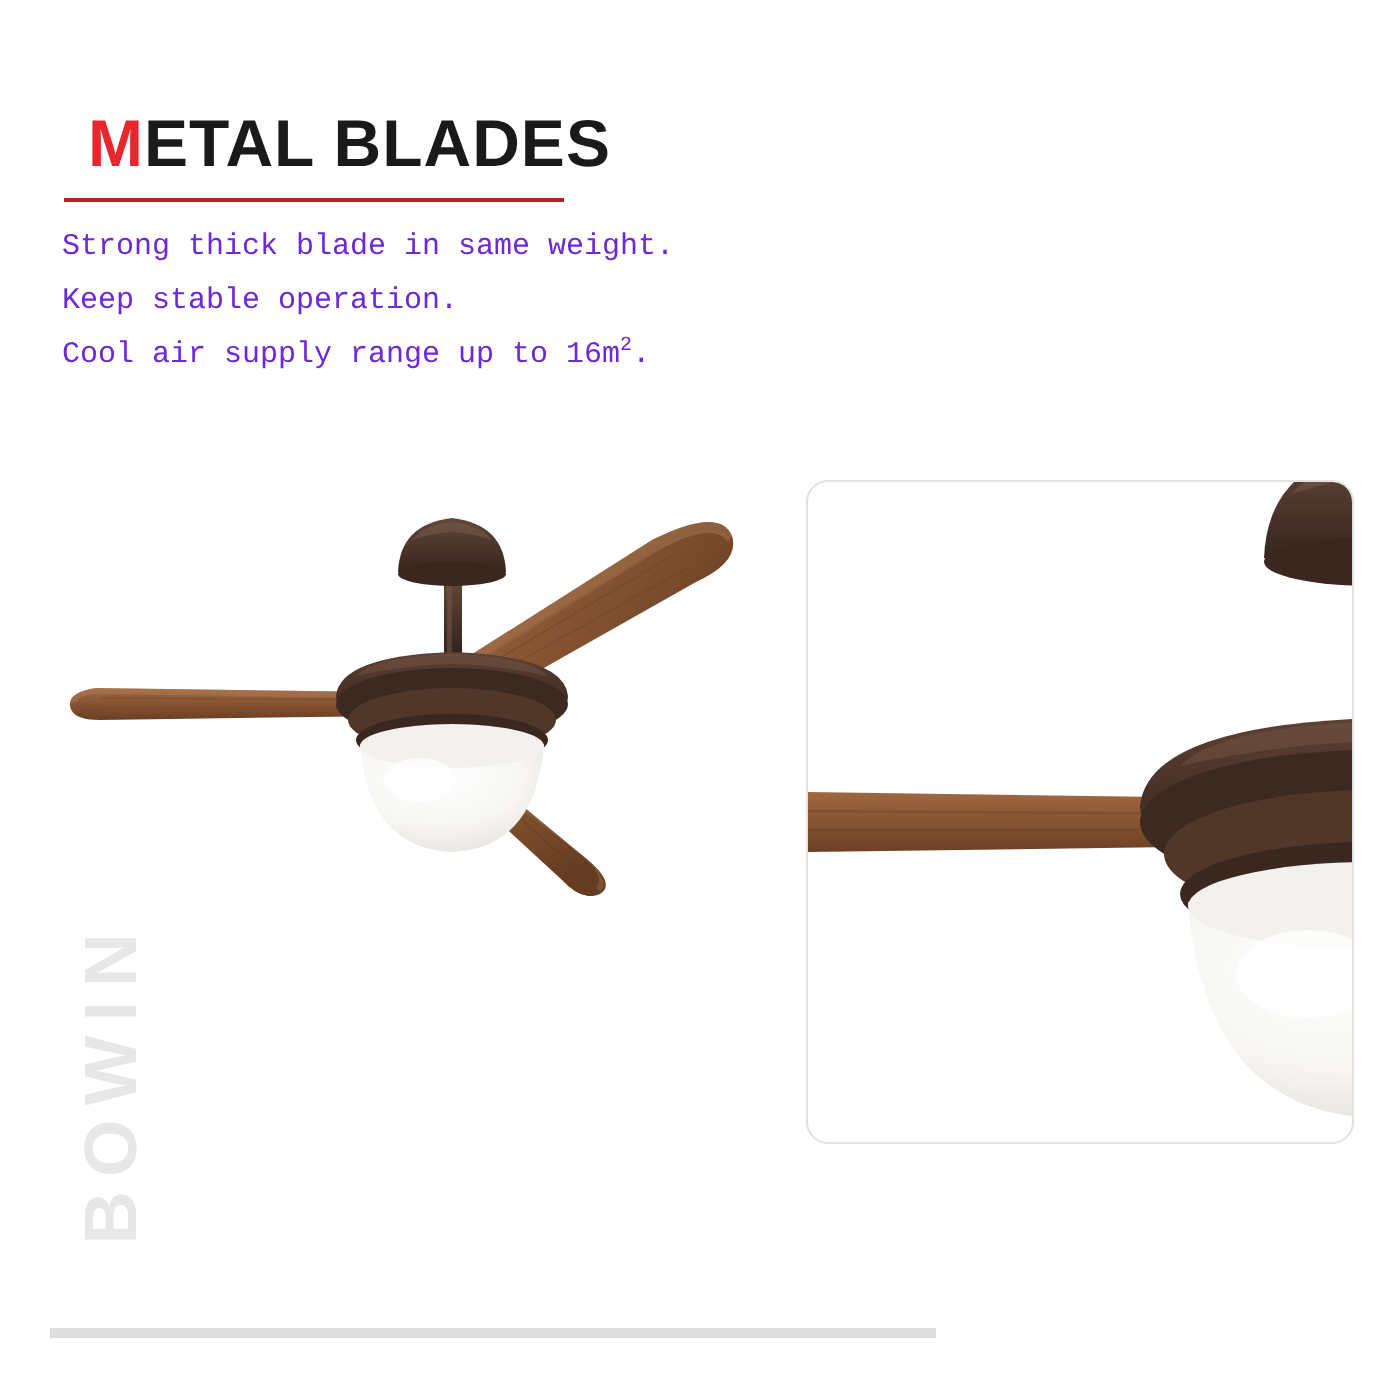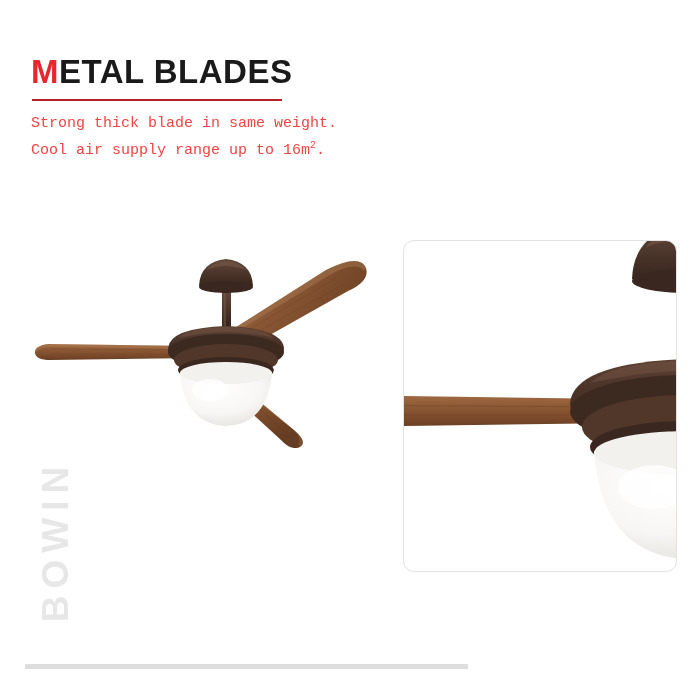--- a/index.html
+++ b/index.html
@@ -15,21 +15,21 @@
     position: relative;
     width: 700px;
     height: 700px;
     background: #ffffff;
     overflow: hidden;
   }
 
   
   .heading-block {
     position: absolute;
-    left: 31px;
+    left: 44px;
     top: 52px;
   }
   .heading {
     font-family: "Liberation Sans", sans-serif;
     font-size: 33px;
     font-weight: bold;
     letter-spacing: 0.5px;
     line-height: 40px;
     color: #1a1a1a;
     white-space: nowrap;
@@ -51,21 +51,21 @@
   .copy {
     position: absolute;
     left: 31px;
     top: 110px;
     width: 400px;
   }
   .copy-line {
     font-family: "Liberation Mono", monospace;
     font-size: 15px;
     line-height: 27px;
-    color: #ef4444;
+    color: #6d28d9;
     white-space: nowrap;
   }
   .copy-line sup {
     font-size: 10px;
     vertical-align: super;
     line-height: 0;
   }
 
   
   .watermark {
@@ -129,20 +129,21 @@
 
 <div id="page">
 
   <div class="heading-block">
     <div class="heading"><span class="lead">M</span><span>ETAL BLADES</span></div>
   </div>
   <div class="heading-rule"></div>
 
   <div class="copy">
     <div class="copy-line">Strong thick blade in same weight.</div>
+    <div class="copy-line">Keep stable operation.</div>
     <div class="copy-line"><span>Cool air supply range up to 16m</span><sup>2</sup><span>.</span></div>
   </div>
 
   <div class="fan-main">
     <svg class="fan-svg" viewBox="0 0 360 200">
       <defs>
         <linearGradient id="bladeGradA" x1="0" y1="0" x2="0" y2="1">
           <stop offset="0%" stop-color="#a06a42"></stop>
           <stop offset="35%" stop-color="#8d5a36"></stop>
           <stop offset="75%" stop-color="#79492a"></stop>

